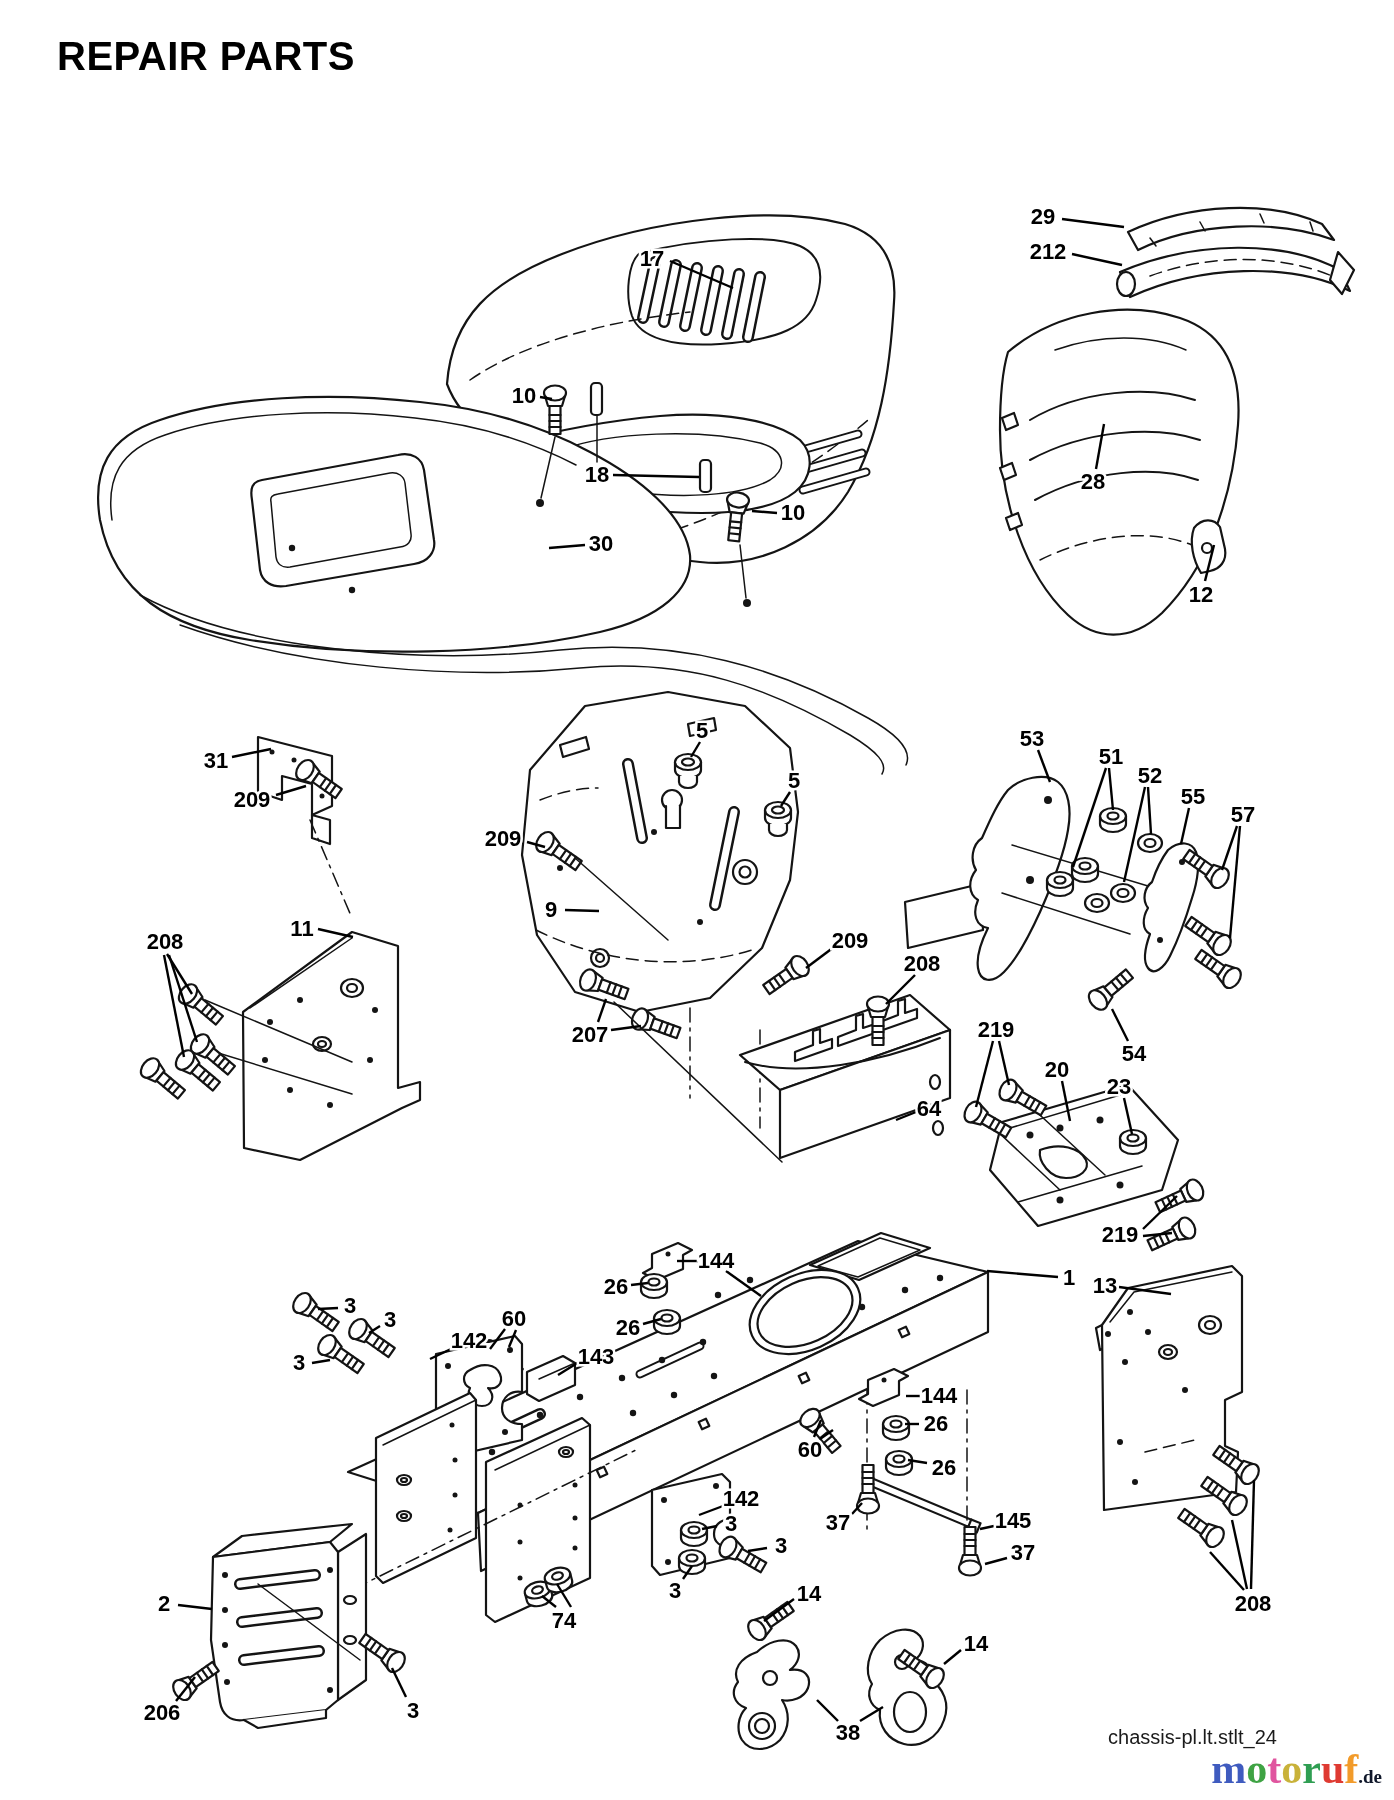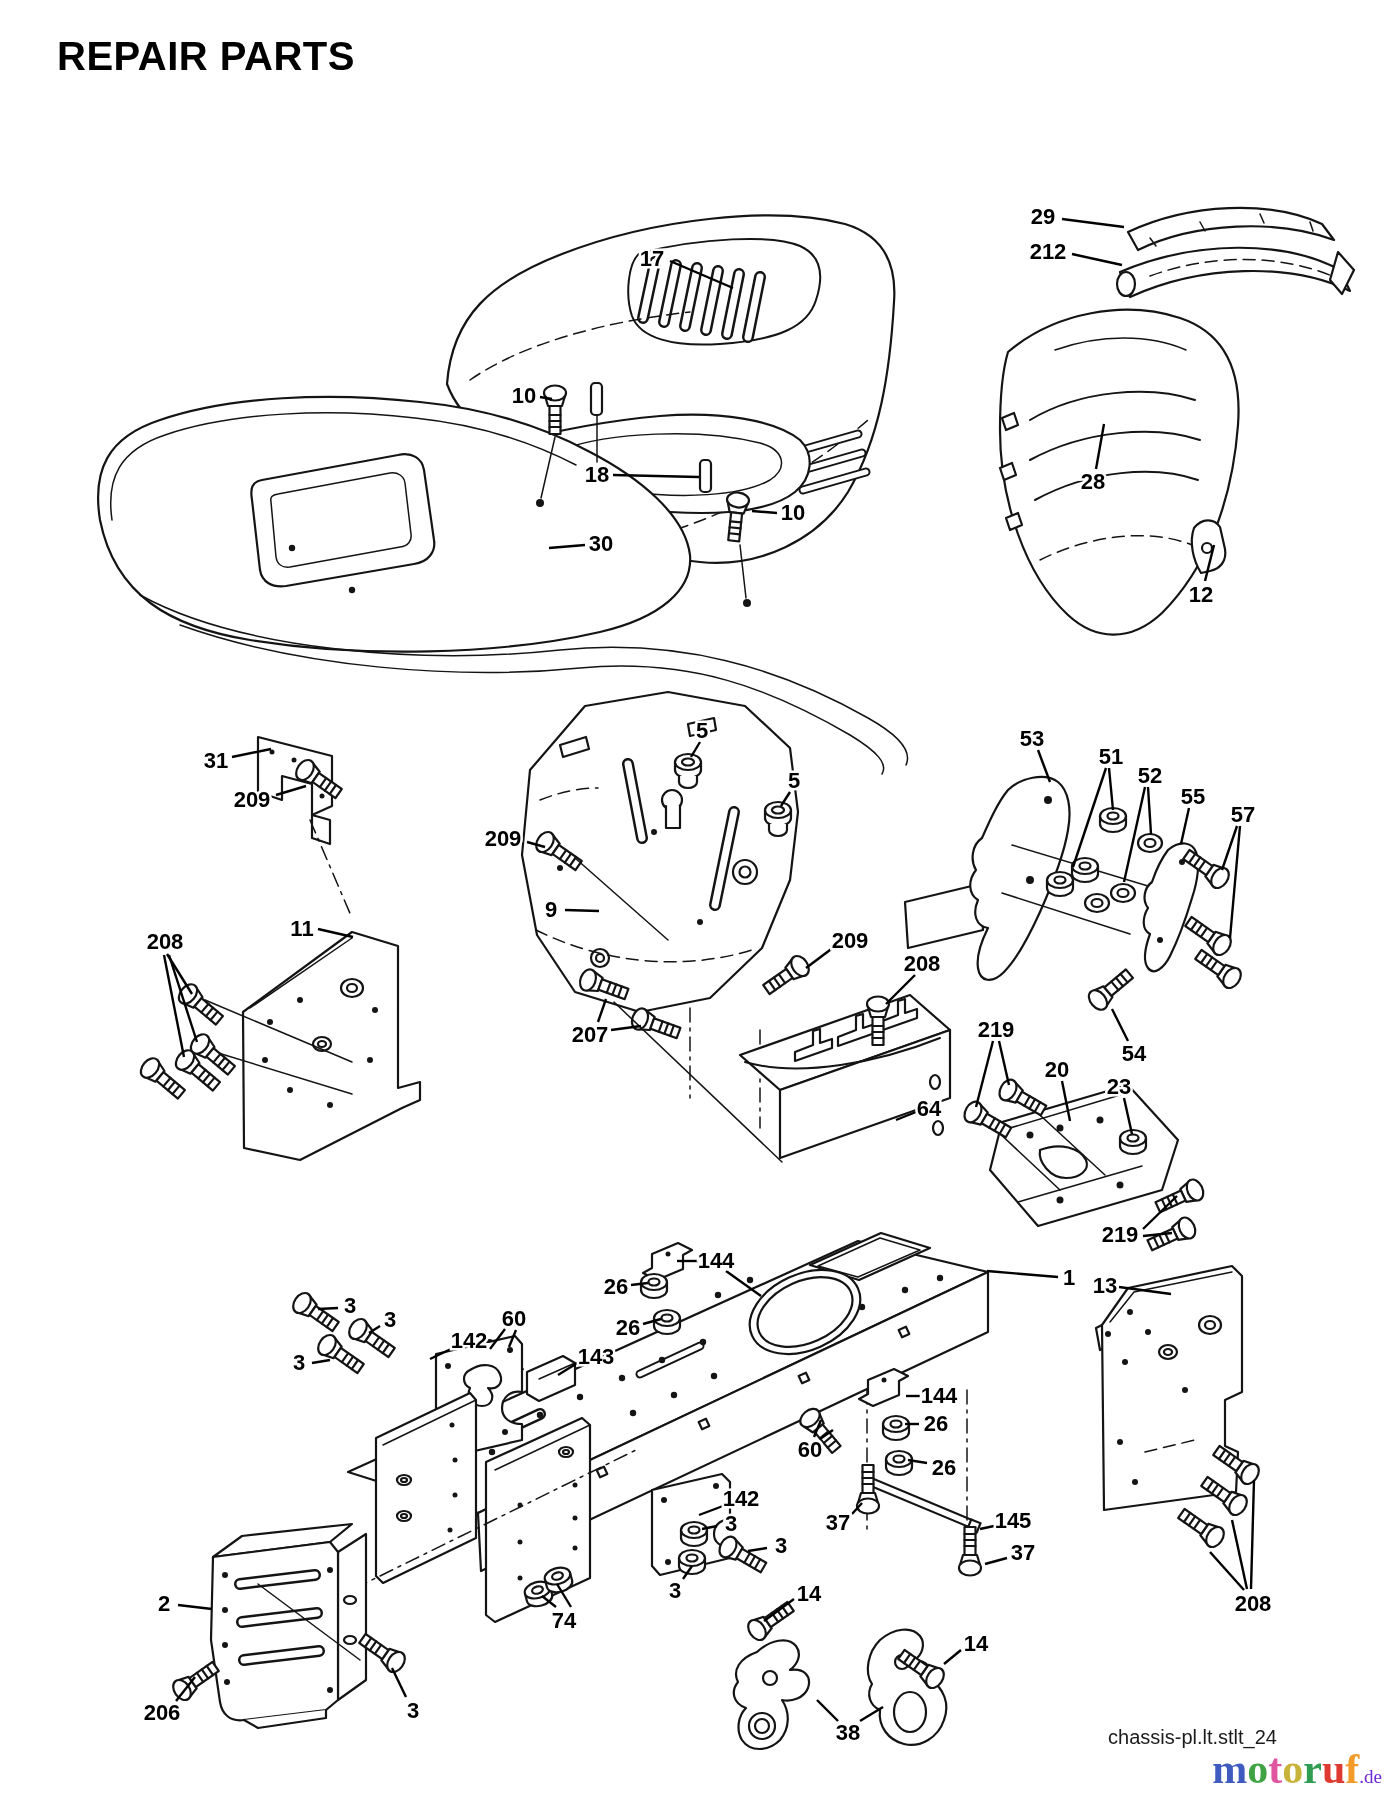--- a/index.html
+++ b/index.html
@@ -5,21 +5,21 @@
   html,body{margin:0;padding:0;background:#fff;}
   #page{position:relative;width:1394px;height:1800px;background:#fff;overflow:hidden;
         font-family:"Liberation Sans",sans-serif;}
   .hdr{position:absolute;color:#000;white-space:nowrap;}
   #title{left:57px;top:34px;font-size:40px;font-weight:bold;letter-spacing:.5px;}
   #subtitle{left:88px;top:88px;font-size:29px;font-weight:bold;}
   #section{left:57px;top:122px;font-size:27px;font-weight:bold;}
   #ref{position:absolute;right:117px;top:1714px;font-size:20px;color:#1b1b1b;margin-top:12px;}
   #brand{position:absolute;right:12px;top:1748px;font-family:"Liberation Serif",serif;
          font-weight:bold;font-size:42px;line-height:42px;white-space:nowrap;}
-  #brand .de{font-size:19px;color:#6d28d9;font-weight:normal;}
+  #brand .de{font-size:19px;color:#0f172a;font-weight:bold;}
   svg{position:absolute;left:0;top:0;}
   .p{fill:#fff;stroke:#141414;stroke-width:2.2;stroke-linejoin:round;stroke-linecap:round;}
   .ln{fill:none;stroke:#141414;stroke-width:2;stroke-linejoin:round;stroke-linecap:round;}
   .thin{stroke-width:1.5;}
   .dash{stroke-dasharray:12 7;}
   .ddot{stroke-dasharray:14 6 3 6;}
   .slotB{fill:none;stroke:#141414;stroke-width:12;stroke-linecap:round;}
   .slotBs{fill:none;stroke:#141414;stroke-width:9;stroke-linecap:round;}
   .slotW{fill:none;stroke:#fff;stroke-width:7;stroke-linecap:round;}
   .slotWs{fill:none;stroke:#fff;stroke-width:5;stroke-linecap:round;}

